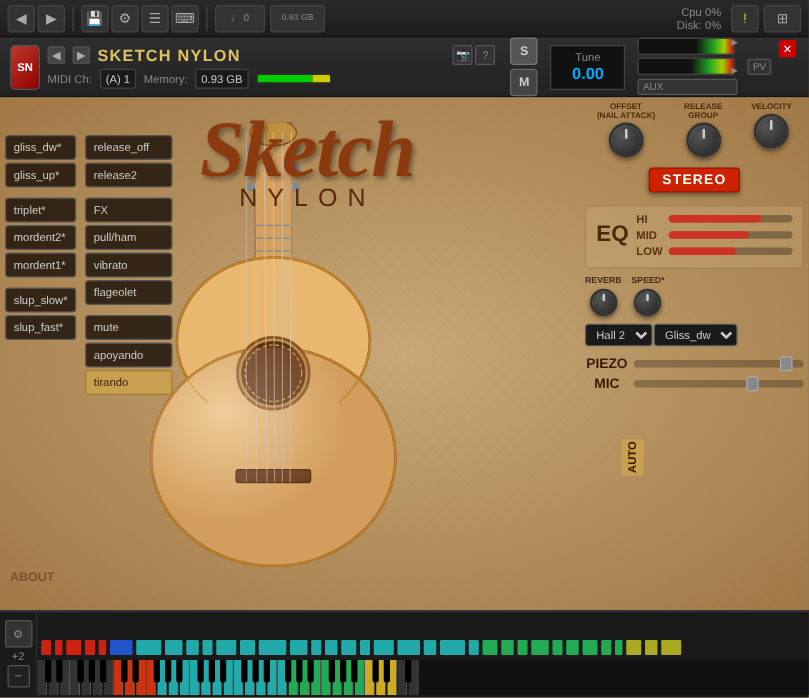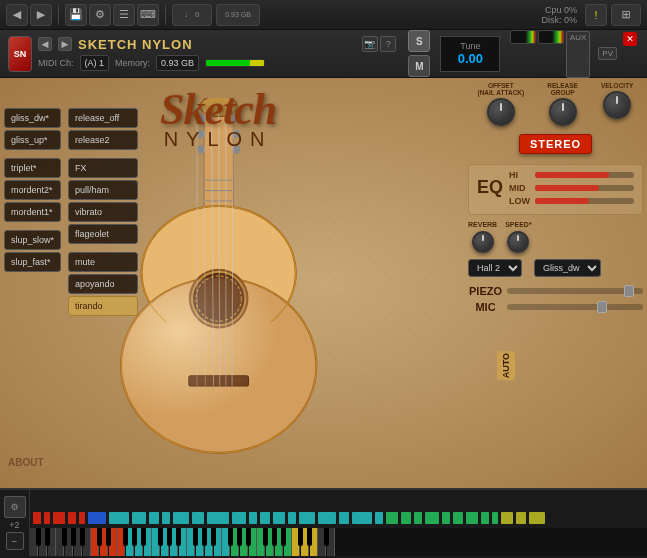--- a/index.html
+++ b/index.html
@@ -126,21 +126,21 @@
     }
 
     
     .brand-title {
       position: absolute;
       top: 10px; left: 160px;
       z-index: 10;
     }
     .brand-sketch {
       font-family: Georgia, serif;
-      font-size: 44px;
+      font-size: 64px;
       font-weight: bold;
       color: #8b3a10;
       text-shadow: 2px 2px 4px rgba(0,0,0,0.4);
       font-style: italic;
       line-height: 1;
       letter-spacing: -1px;
     }
     .brand-nylon {
       font-family: Arial, sans-serif;
       font-size: 20px;
@@ -318,21 +318,21 @@
       color: #ccc;
       border: 1px solid #555;
       font-size: 9px;
       padding: 2px 4px;
       border-radius: 3px;
       cursor: pointer;
       height: 18px;
     }
     .dropdown-row {
       display: flex;
-      gap: 12px;
+      gap: 1px;
       margin-bottom: 8px;
     }
 
     
     .mix-section {
       margin-top: 4px;
     }
     .mix-row {
       display: flex;
       align-items: center;
@@ -617,21 +617,21 @@
     <div class="m-btn">M</div>
   </div>
 
   <div style="margin-left:4px; display:flex; flex-direction:column; gap:2px; align-items:center;">
     <div class="tune-box">
       <span class="plugin-label">Tune</span>
       <span class="tune-value">0.00</span>
     </div>
   </div>
 
-  <div style="margin-left:4px; display:flex; flex-direction:row; gap:2px; position:relative; width:80px; height:48px;">
+  <div style="margin-left:4px; display:flex; flex-direction:column; gap:2px; position:relative; width:80px; height:48px;">
     <div style="width:78px; height:14px; background: linear-gradient(to right, #111 60%, #22aa22 80%, #aacc00 90%, #cc0000 100%); border:1px solid #444; border-radius:2px;"></div>
     <div style="width:78px; height:14px; background: linear-gradient(to right, #111 55%, #22aa22 75%, #aacc00 88%, #cc0000 100%); border:1px solid #444; border-radius:2px;"></div>
     <div style="position:absolute; right:0; top:0; display:flex; flex-direction:column; gap:14px;">
       <div style="font-size:7px; color:#888; text-align:right;">▶</div>
       <div style="font-size:7px; color:#888; text-align:right;">▶</div>
     </div>
     <div class="aux-btn" style="position:relative; top:auto; right:auto; margin-top:1px;">AUX</div>
   </div>
   <div style="display:flex; flex-direction:column; gap:2px; margin-left:2px;">
     <div class="pv-btn" style="position:relative; top:auto; right:auto;">PV</div>

